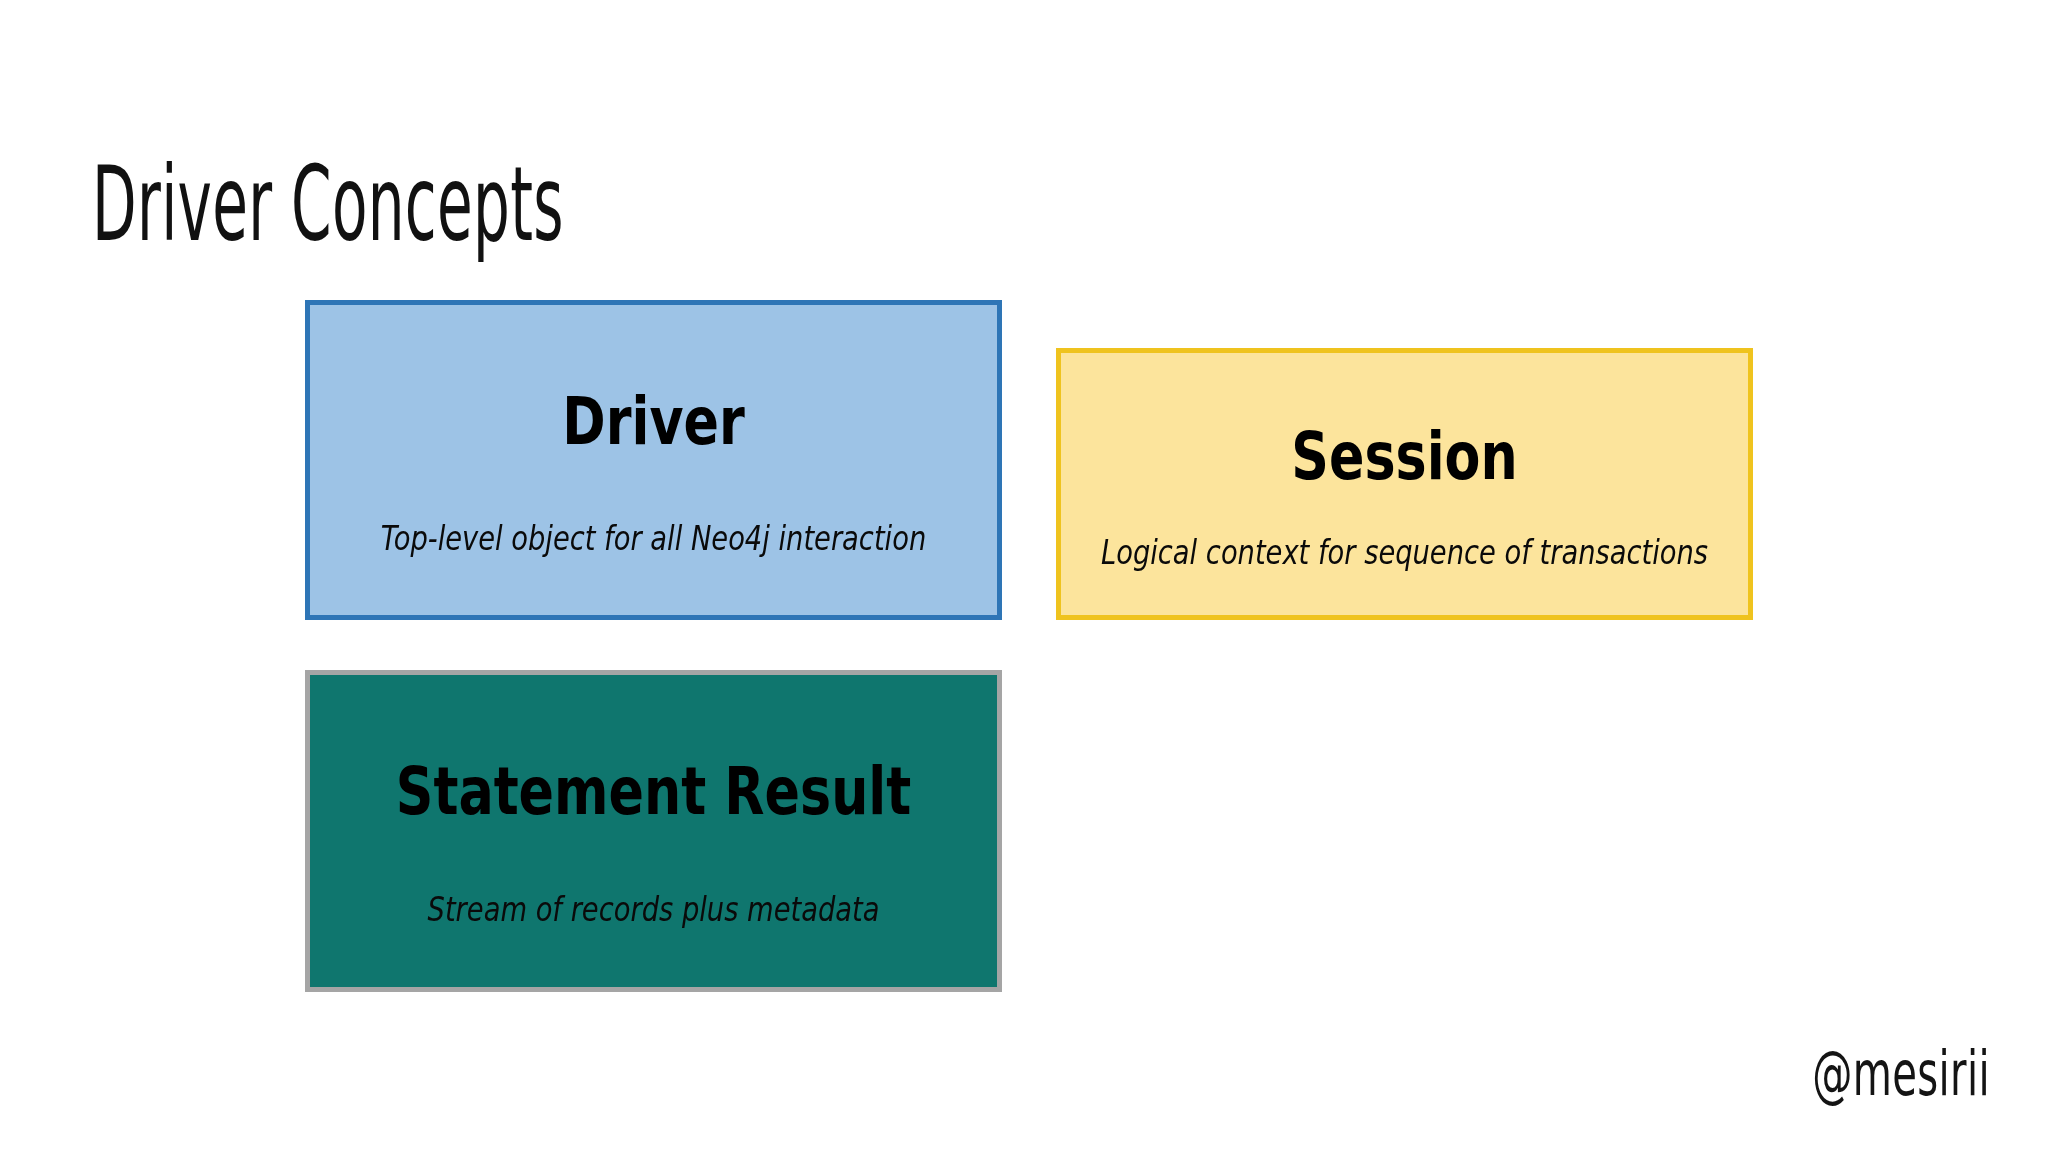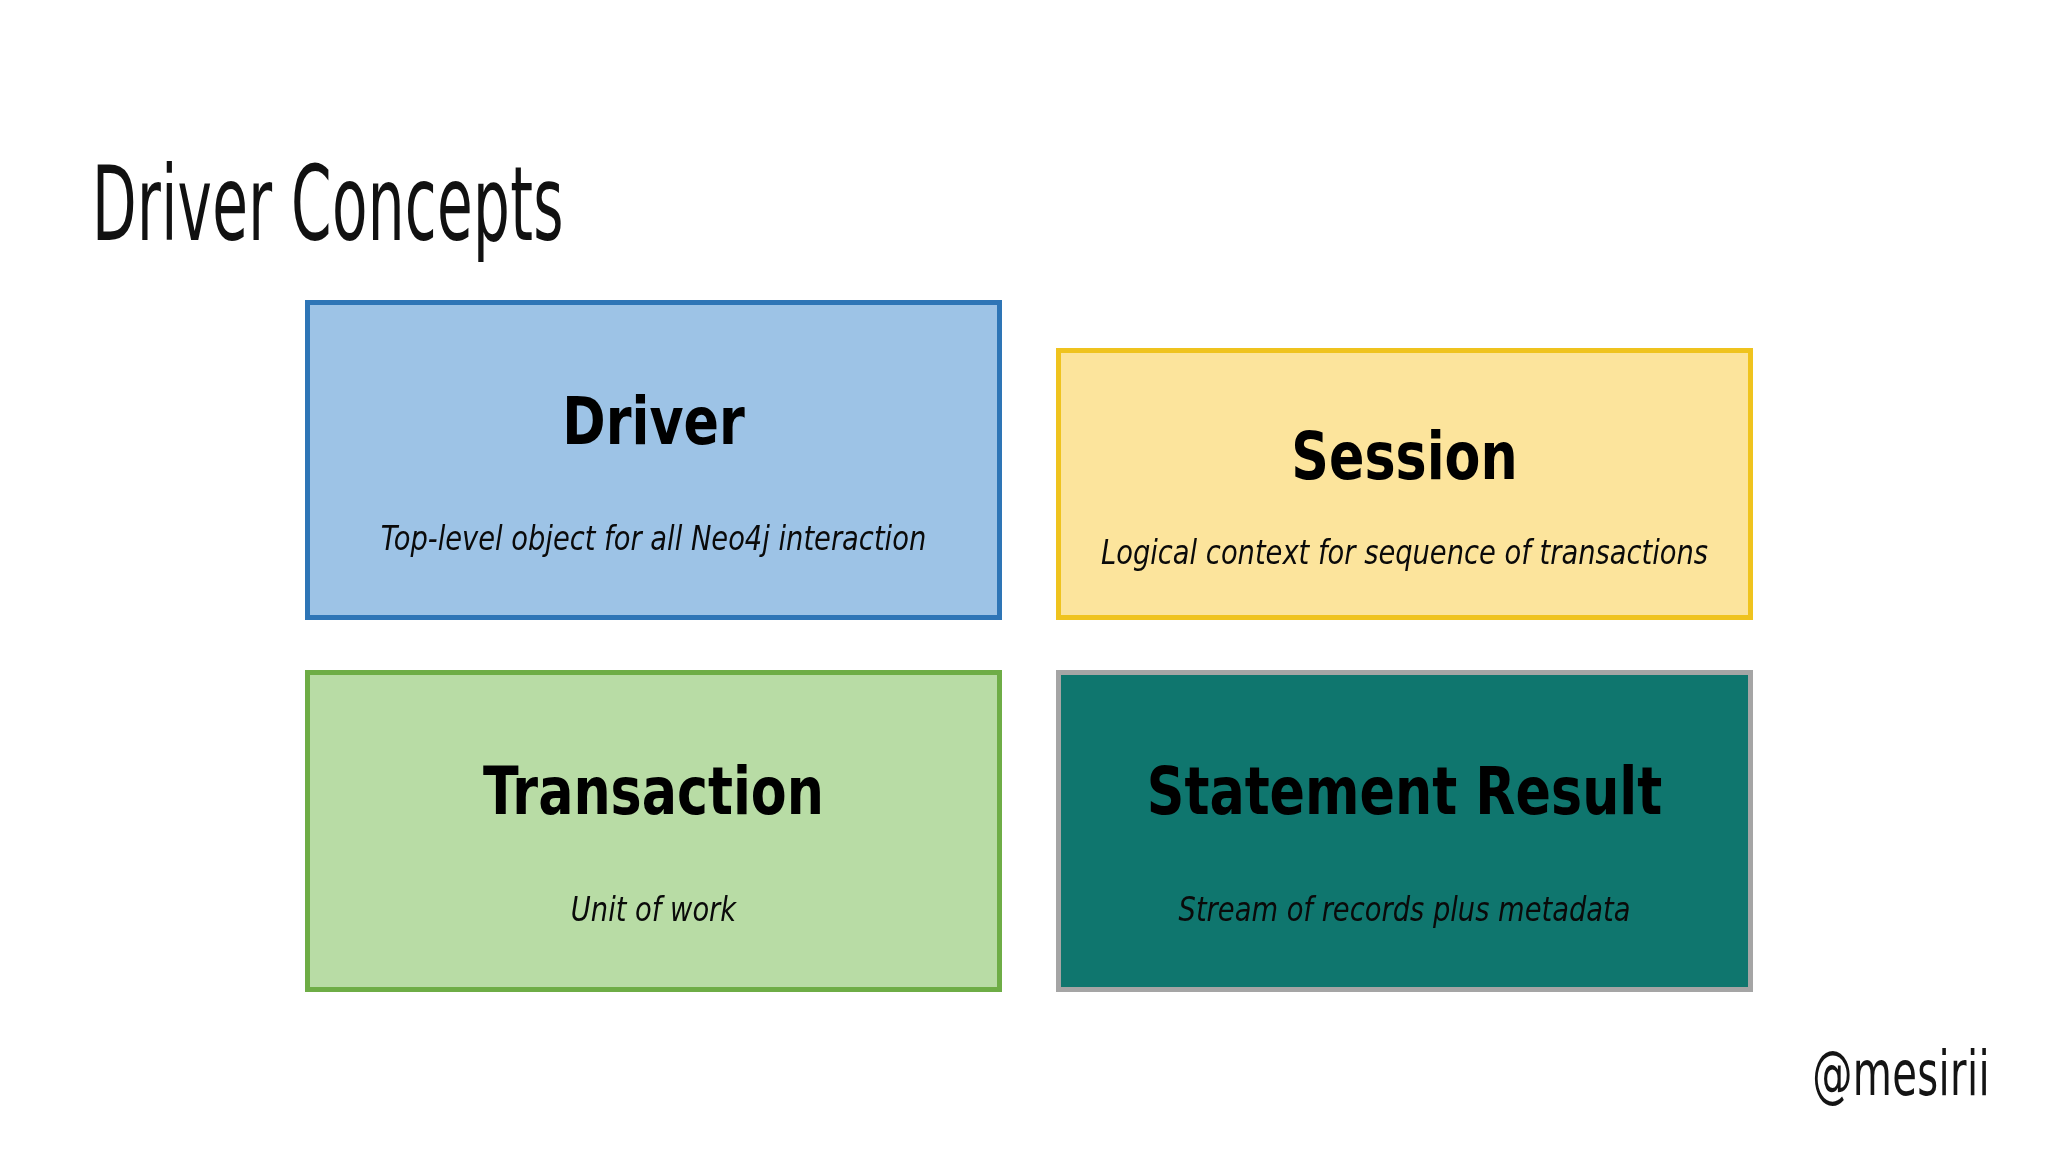--- a/index.html
+++ b/index.html
@@ -119,24 +119,20 @@
     <div class="card card-driver" style="background: rgb(157, 195, 230); border-color: rgb(46, 117, 182);">
       <div class="card-title">Driver</div>
       <div class="card-subtitle">Top-level object for all Neo4j interaction</div>
     </div>
 
     <div class="card card-session" style="background: rgb(252, 228, 156); border-color: rgb(239, 195, 30);">
       <div class="card-title">Session</div>
       <div class="card-subtitle">Logical context for sequence of transactions</div>
     </div>
 
-    <div class="card card-transaction" style="background: rgb(184, 220, 165); border-color: rgb(110, 173, 70);">
-      <div class="card-title">Transaction</div>
-      <div class="card-subtitle">Unit of work</div>
-    </div>
 
     <div class="card card-result" style="background: #0f766e; border-color: rgb(165, 165, 165);">
       <div class="card-title">Statement Result</div>
       <div class="card-subtitle">Stream of records plus metadata</div>
     </div>
 
   </div>
 
   <div id="handle">@mesirii</div>
 

